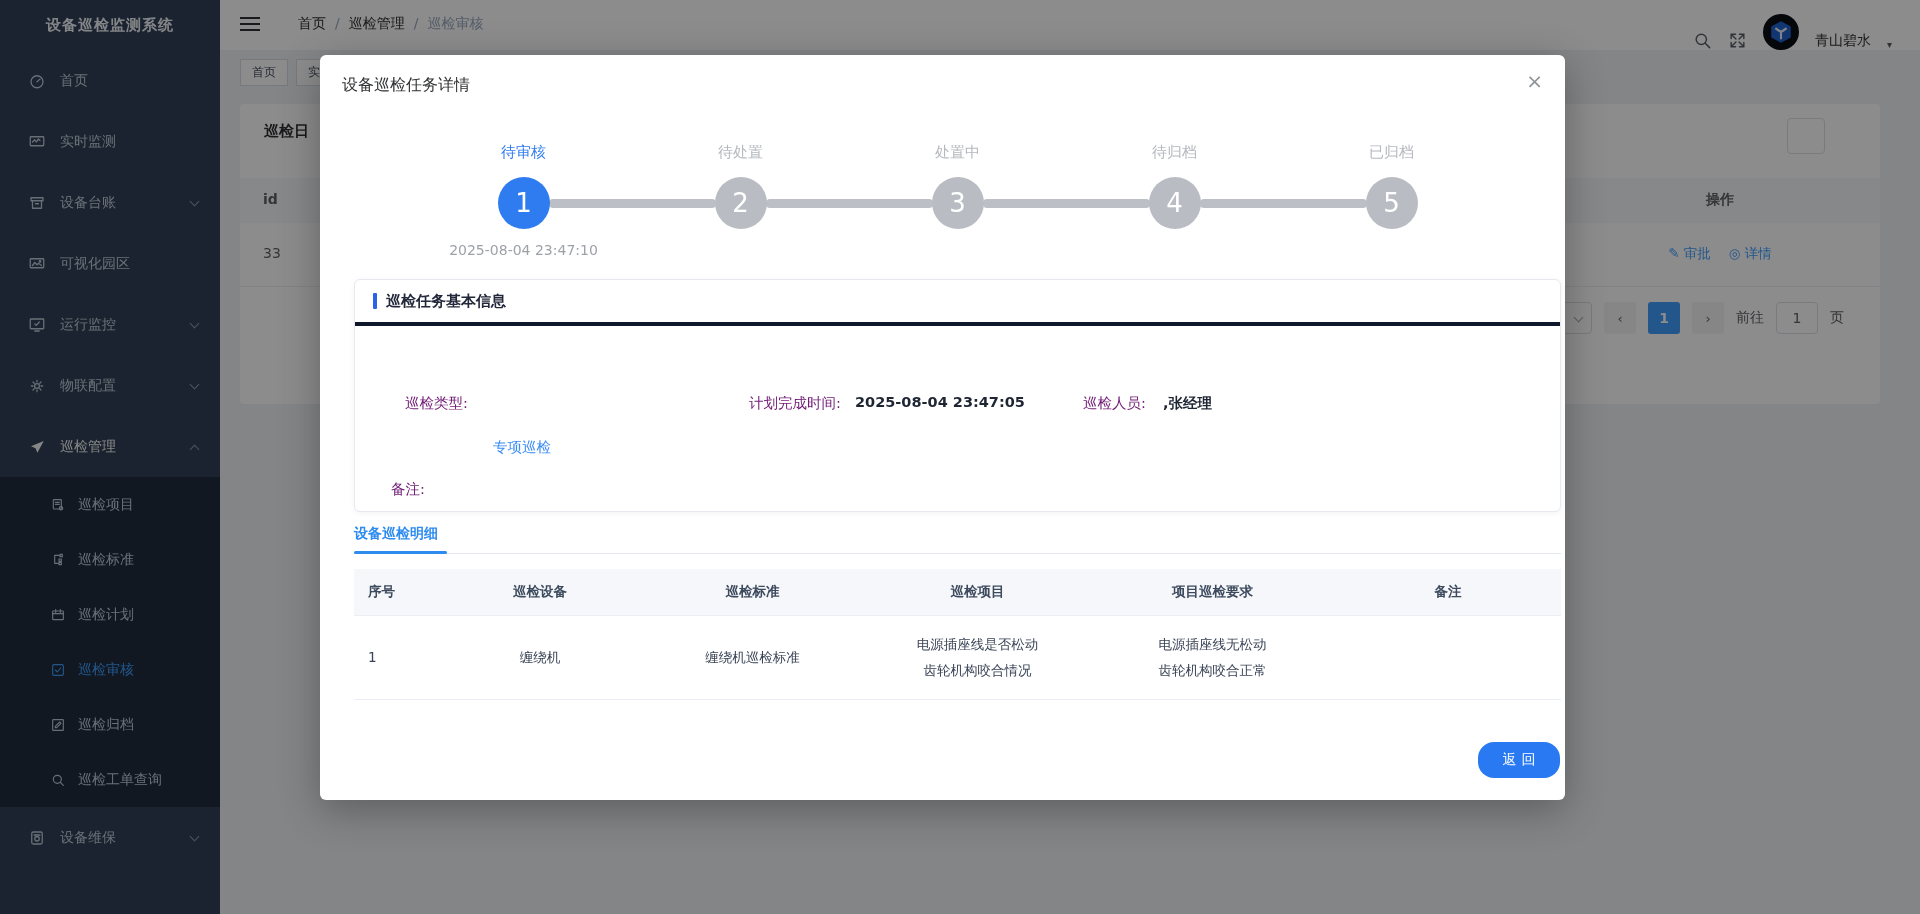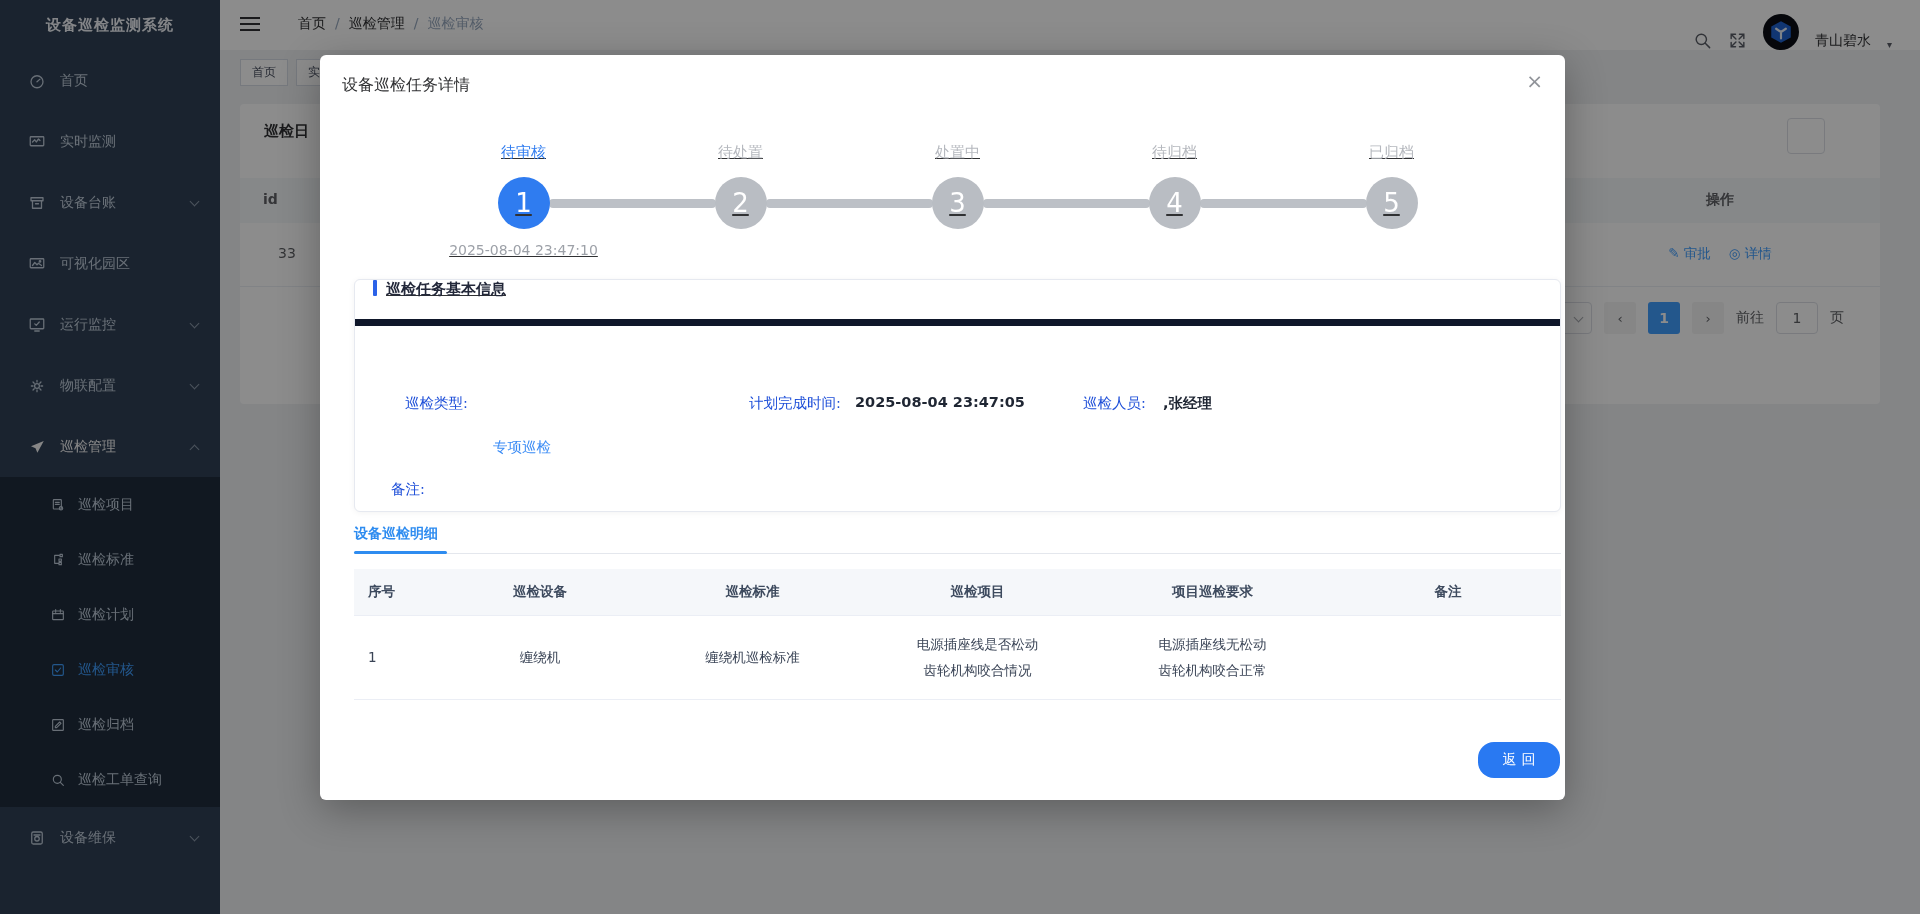--- a/index.html
+++ b/index.html
@@ -37,50 +37,50 @@
   
   .work { position:absolute; left:220px; top:50px; width:1700px; height:864px; background:#f0f2f5; z-index:10; }
   .tagbar { position:absolute; left:20px; top:9px; display:flex; gap:8px; }
   .tag { height:27px; line-height:25px; padding:0 11px; background:#fff; border:1px solid #d8dce5; font-size:12px; color:#495060; cursor:pointer; white-space:nowrap; }
   .panel { position:absolute; left:20px; top:54px; width:1640px; height:300px; background:#fff; border-radius:4px; }
   .filter-label { position:absolute; left:24px; top:18px; font-size:15px; font-weight:600; color:#303133; }
   .bg-thead { position:absolute; left:0; top:74px; width:1640px; height:45px; background:#f5f7fa; }
   .bg-thead .cid { position:absolute; left:23px; top:13px; font-weight:600; color:#606266; }
   .bg-thead .cop { position:absolute; left:1420px; top:13px; width:120px; text-align:center; font-weight:600; color:#606266; }
   .bg-row { position:absolute; left:0; top:119px; width:1640px; height:64px; border-bottom:1px solid #ebeef5; background:#fff; }
-  .bg-row .rid { position:absolute; left:23px; top:22px; color:#606266;margin-left:15px; }
+  .bg-row .rid { position:absolute; left:23px; top:22px; color:#606266; }
   .bg-row .ops { position:absolute; left:1395px; top:22px; width:170px; display:flex; gap:18px; justify-content:center; color:#409eff; font-size:13.5px; }
   .bg-row .ops span { cursor:pointer; }
   .pager { position:absolute; left:1290px; top:198px; display:flex; align-items:center; gap:12px; font-size:14px; color:#606266; }
   .pg-select { width:62px; height:32px; background:#fff; border:1px solid #dcdfe6; border-radius:4px; position:relative; cursor:pointer; }
   .pg-select .chev { position:absolute; right:9px; top:11px; border-color:#a8abb2; }
   .pg-btn { width:32px; height:32px; background:#f4f4f5; border-radius:3px; display:flex; align-items:center; justify-content:center; cursor:pointer; color:#606266; font-size:13px; }
   .pg-num { width:32px; height:32px; border-radius:3px; background:#409eff; color:#fff; font-weight:bold; display:flex; align-items:center; justify-content:center; cursor:pointer; }
   .pg-input { width:42px; height:32px; border:1px solid #dcdfe6; border-radius:4px; background:#fff; text-align:center; font-size:14px; color:#606266; font-family:inherit; }
   .frag-input { position:absolute; left:1567px; top:68px; width:38px; height:36px; background:#fff; border:1px solid #dcdfe6; border-radius:4px; }
   
   .overlay { position:absolute; inset:0; background:rgba(0,0,0,0.45); z-index:50; }
   .modal { position:absolute; left:320px; top:55px; width:1245px; height:745px; background:#fff; border-radius:6px; z-index:60; box-shadow:0 10px 40px rgba(0,0,0,.3); }
   .m-title { position:absolute; left:22px; top:20px; font-size:16px; color:#303133; }
   .m-close { position:absolute; right:22px; top:16px; font-size:20px; color:#909399; cursor:pointer; line-height:1; }
   
   .steps { position:absolute; left:95px; top:88px; width:1085px; display:flex; }
-  .step { width:217px; text-align:center; position:relative;text-decoration:underline; }
+  .step { width:217px; text-align:center; position:relative; }
   .step-label { font-size:15px; color:#b5b8be; height:21px; margin-bottom:13px; }
   .step.active .step-label { color:#2f7cf0; }
   .step-circle { width:52px; height:52px; border-radius:50%; margin:0 auto; line-height:52px; text-align:center; background:#b9bdc3; color:#fff; font-size:26px; position:relative; z-index:1; }
   .step.active .step-circle { background:#2f7cf0; }
   .step:not(:last-child)::after { content:""; position:absolute; left:calc(50% + 25px); top:56px; width:167px; height:9px; background:#bcc0c6; border-radius:4px; }
   .step-time { margin-top:13px; font-size:14px; color:#9da1a8; }
   
   .info-card { position:absolute; left:34px; top:224px; width:1207px; height:233px; border:1px solid #e6e9f0; border-radius:6px; box-shadow:0 1px 6px rgba(0,0,0,.05); background:#fff; }
-  .ic-head { height:46px; border-bottom:7px solid #0f172a; display:flex; padding-left:18px;text-decoration:underline; }
+  .ic-head { height:46px; border-bottom:4px solid #0f172a; display:flex; align-items:center; padding-left:18px; }
   .ic-bar { width:4px; height:16px; background:#2b62e8; border-radius:1px; margin-right:9px; }
   .ic-title { font-size:15px; font-weight:bold; color:#23283a; }
-  .fl { position:absolute; font-size:14.5px; color:#1d4ed8; }
+  .fl { position:absolute; font-size:14.5px; color:#701a75; }
   .fv { color:#1f2633; font-weight:600; }
   .f-link { position:absolute; left:138px; top:158px; font-size:14.5px; color:#3b8cf5; cursor:pointer; }
   
   .dtab { position:absolute; left:34px; top:470px; font-size:14px; font-weight:600; color:#2e8cf0; cursor:pointer; }
   .dtab-line { position:absolute; left:34px; top:496px; width:93px; height:3px; background:#2e8cf0; border-radius:2px; }
   .dtab-fullline { position:absolute; left:34px; top:498px; width:1207px; height:1px; background:#e4e7ed; }
   
   .m-table { position:absolute; left:34px; top:514px; width:1207px; border-collapse:collapse; table-layout:fixed; font-size:13.5px; }
   .m-table th { height:46px; background:#f5f7fa; font-weight:600; color:#3d4a5e; text-align:center; }
   .m-table th:first-child, .m-table td:first-child { text-align:left; padding-left:14px; }

